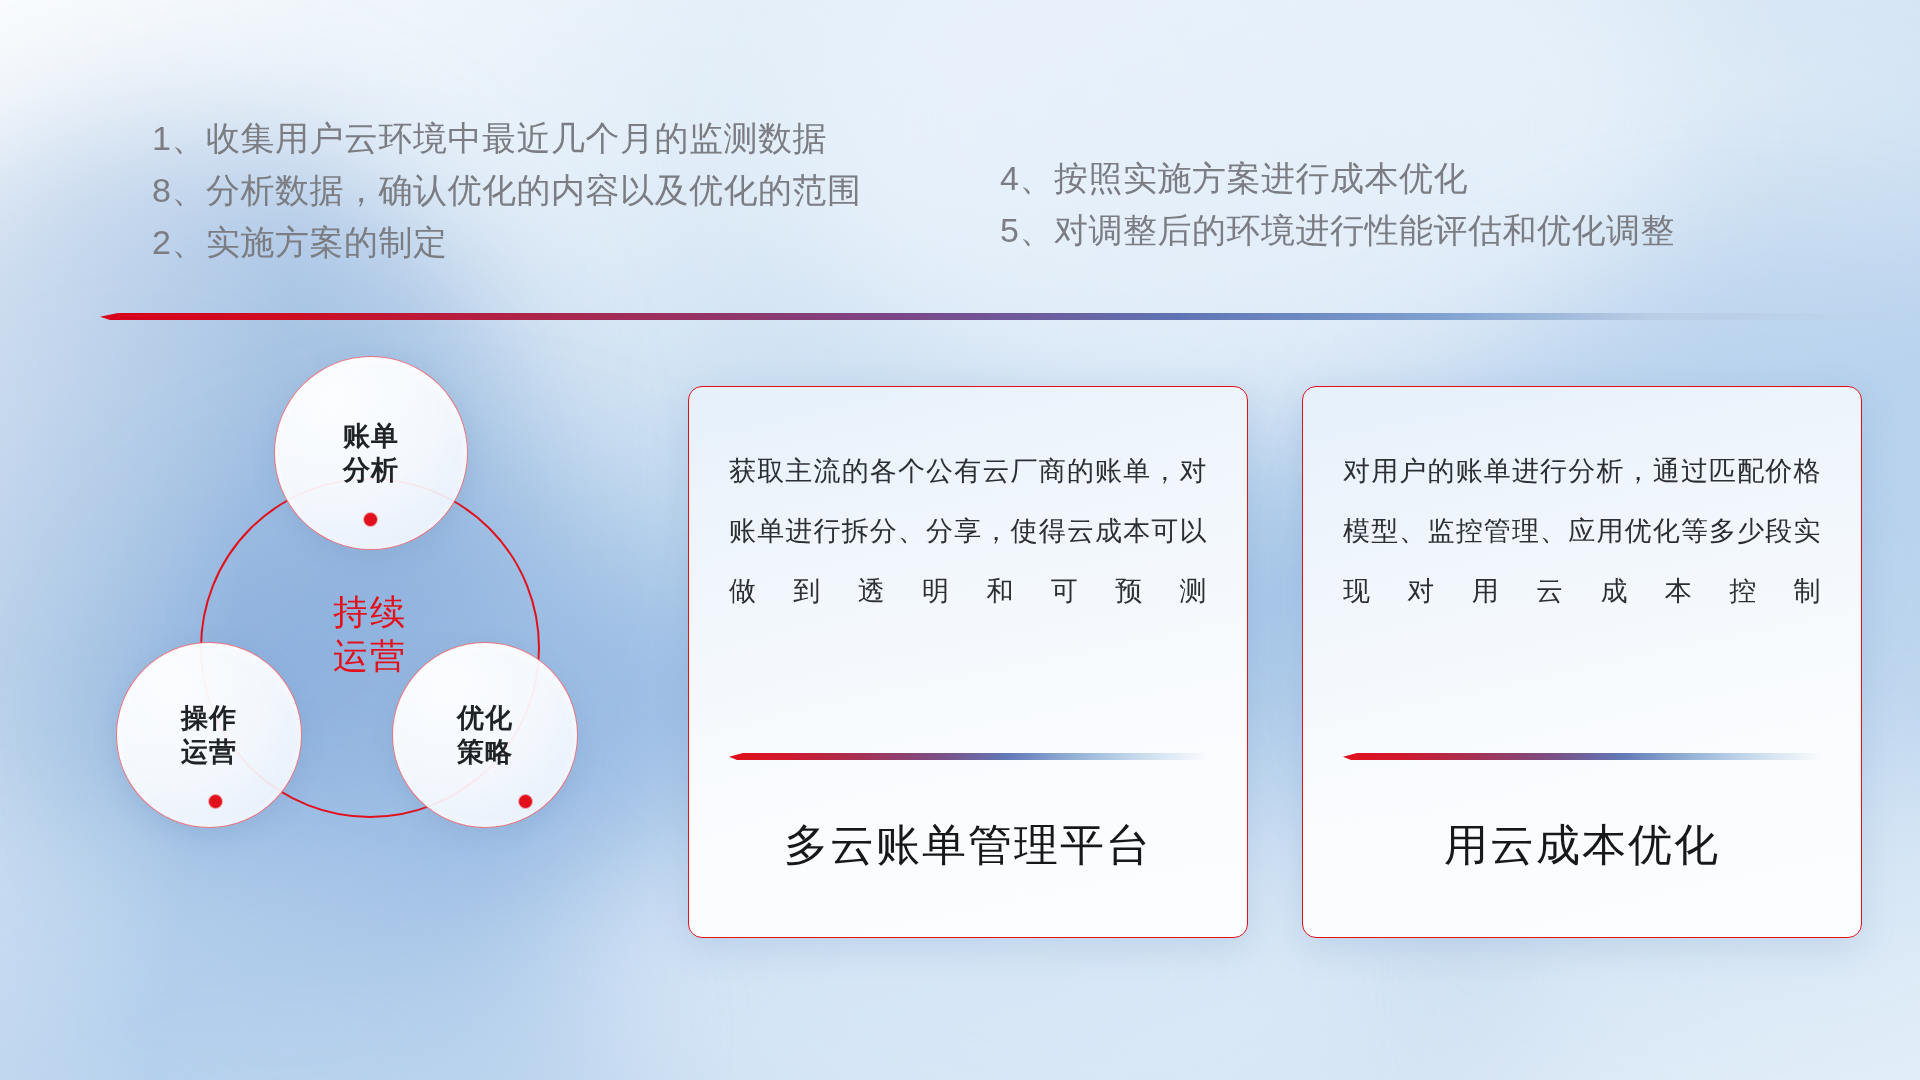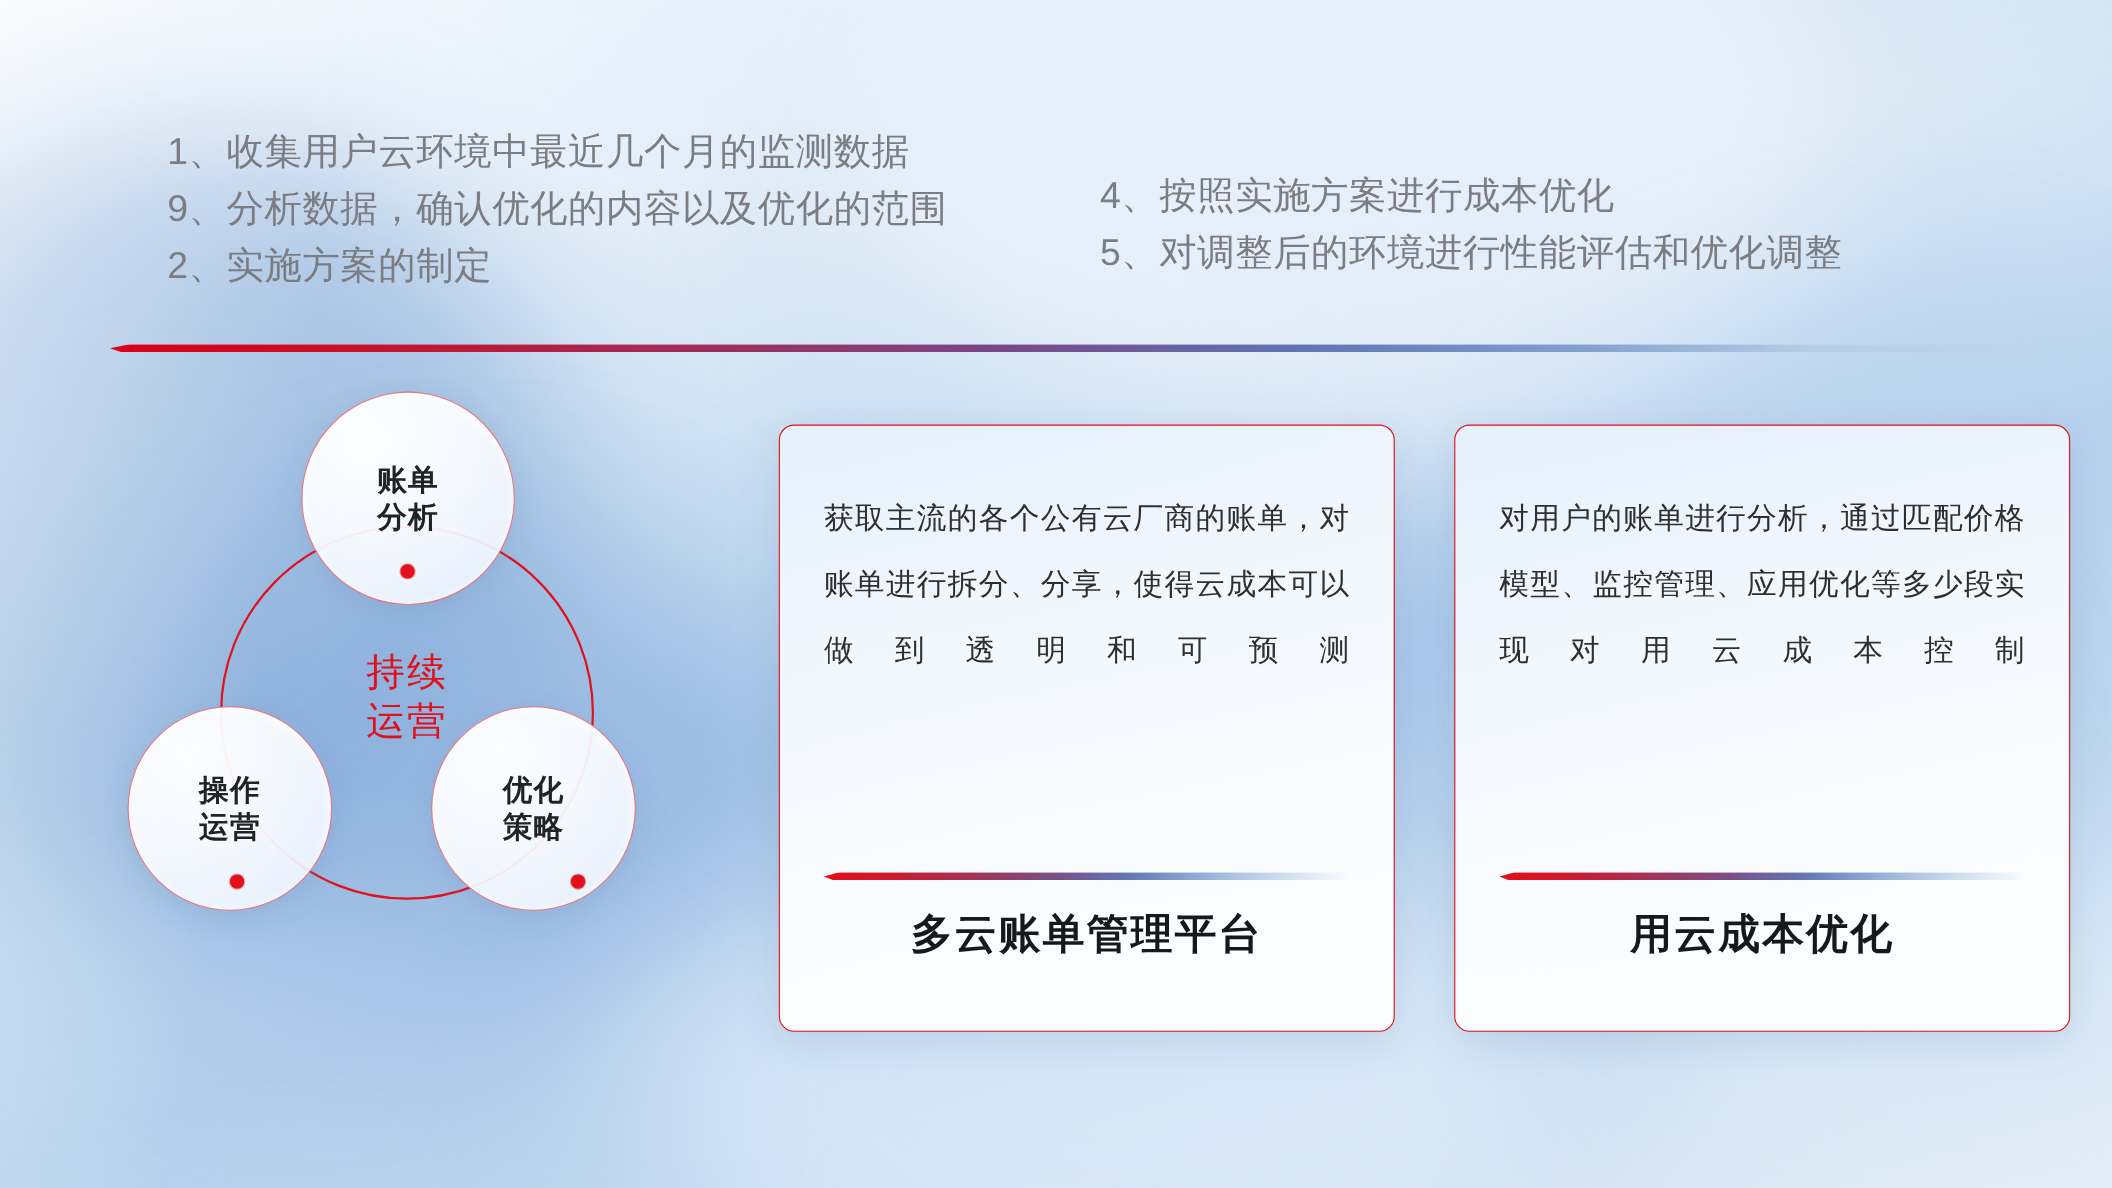--- a/index.html
+++ b/index.html
@@ -151,21 +151,20 @@
     border: 1.6px solid #e2101b;
     background: linear-gradient(168deg,
        rgba(231,241,251,0.96) 0%,
        rgba(243,248,253,0.97) 32%,
        rgba(250,252,254,0.98) 62%,
        rgba(252,253,255,0.99) 100%);
     box-shadow: 0 10px 34px rgba(88,126,172,0.18);
     padding: 54px 40px 0 40px;
     display: flex;
     flex-direction: column;
-    margin-left: 20px;
   }
   #card-1 { left: 688px; }
   #card-2 { left: 1302px; }
 
   .card-body {
     color: #2d3033;
     font-size: 27px;
     line-height: 60px;
     letter-spacing: 0.5px;
     text-align: justify;
@@ -176,44 +175,44 @@
     margin-top: auto;
     height: 7px;
     border-radius: 4px;
     background: linear-gradient(90deg,
       #e2101b 0%, #d0172c 12%, #a33256 28%, #7a4f86 44%,
       #6277b6 58%, #92b0d6 72%, #c6d9ec 85%, rgba(255,255,255,0) 100%);
     clip-path: polygon(0 55%, 14px 0, 100% 0, 100% 100%, 8px 100%);
   }
   .card-title {
     color: #16181a;
-    font-size: 38px;
-    font-weight: 700;
+    font-size: 44px;
+    font-weight: 400;
     letter-spacing: 2px;
     text-align: center;
-    padding: 24px 0 62px 0;
+    padding: 56px 0 62px 0;
   }
 </style>
 </head>
 <body>
 
 <div id="slide">
 
   <div class="bg-blob blob-a"></div>
   <div class="bg-blob blob-b"></div>
   <div class="bg-blob blob-c"></div>
   <div class="bg-blob blob-d"></div>
   <div class="bg-blob blob-e"></div>
   <div class="bg-blob blob-f"></div>
   <div class="bg-blob blob-g"></div>
   <div class="sheen"></div>
 
   <div class="bullets" id="bullets-left">
     <span class="bullet-line">1、收集用户云环境中最近几个月的监测数据</span>
-    <span class="bullet-line">9、分析数据，确认优化的内容以及优化的范围</span>
+    <span class="bullet-line">8、分析数据，确认优化的内容以及优化的范围</span>
     <span class="bullet-line">2、实施方案的制定</span>
   </div>
 
   <div class="bullets" id="bullets-right">
     <span class="bullet-line">4、按照实施方案进行成本优化</span>
     <span class="bullet-line">5、对调整后的环境进行性能评估和优化调整</span>
   </div>
 
   <div id="headline-rule"></div>
 

